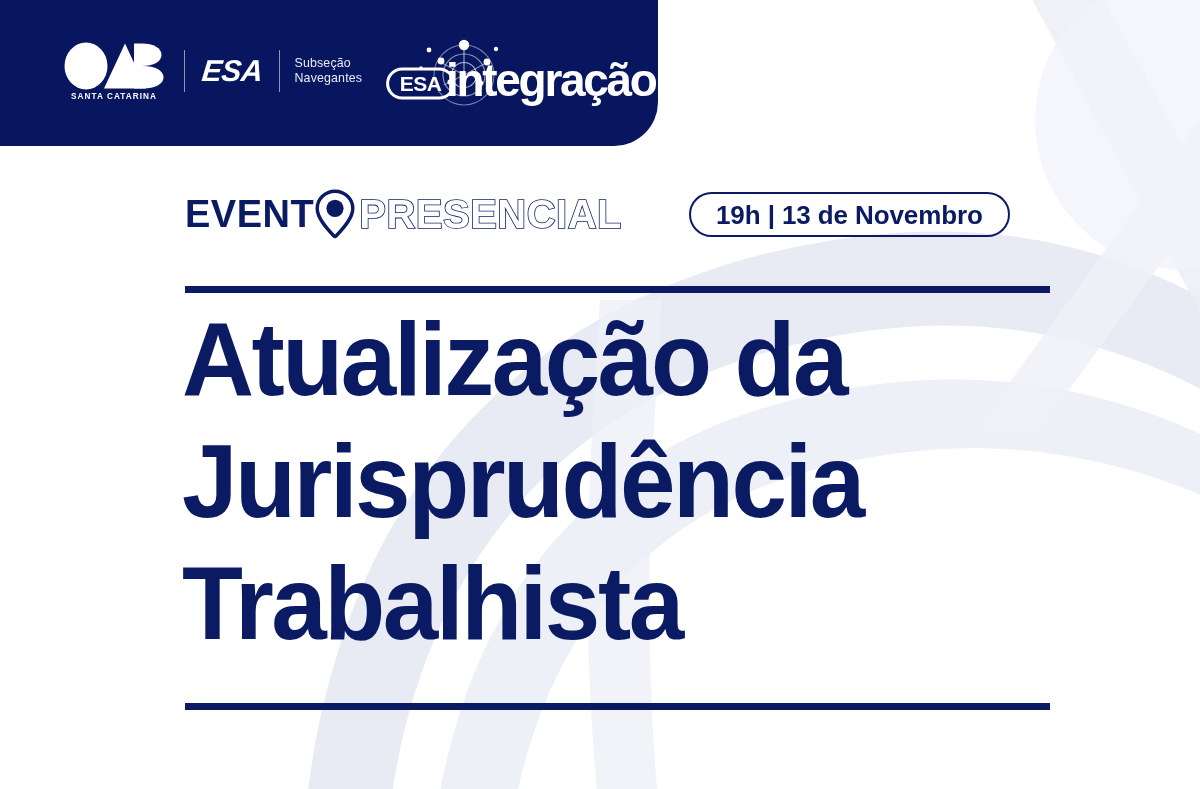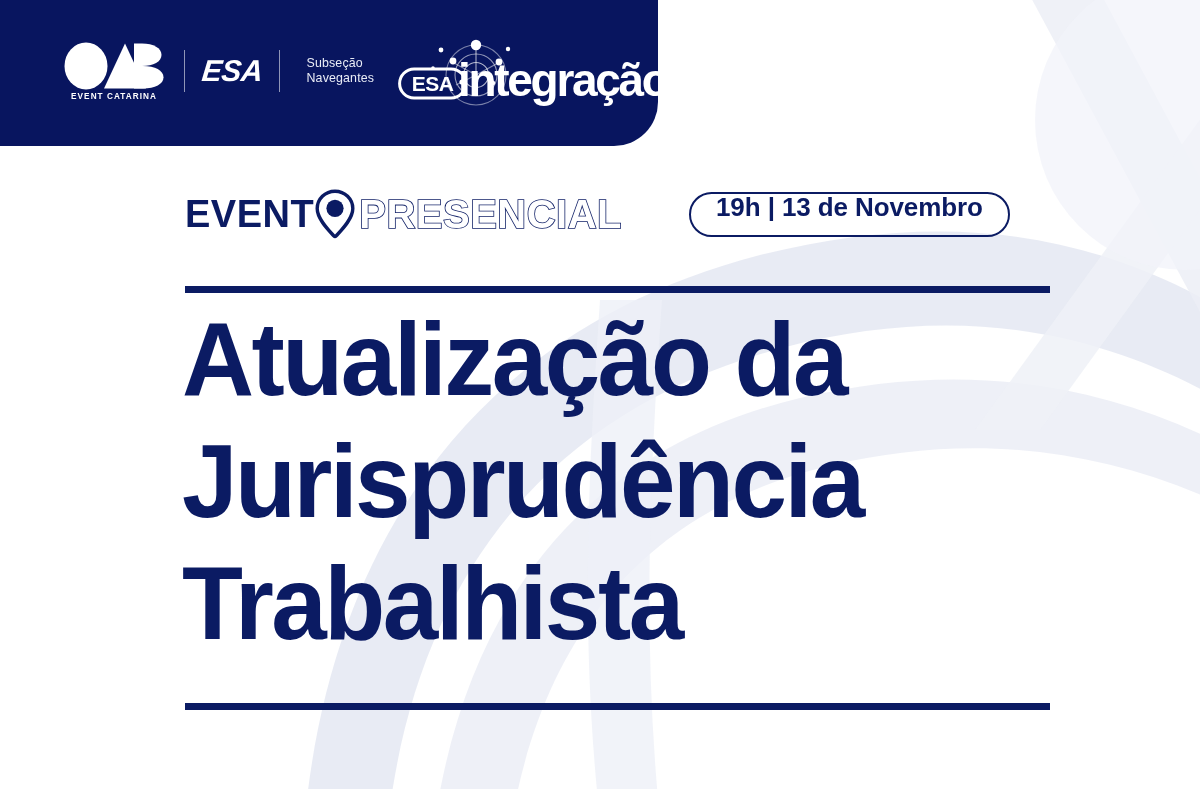--- a/index.html
+++ b/index.html
@@ -55,21 +55,21 @@
 
   #esa-word {
     font-size:30px; font-weight:bold; color:#ffffff;
     letter-spacing:-0.4px; font-style:italic;
     transform:skewX(-6deg);
   }
 
   #subsecao {
     color:#e9ecf6; font-size:12.4px;
     line-height:15.5px; font-weight:400;
-    letter-spacing:0.15px; white-space:nowrap;margin-left:12px;
+    letter-spacing:0.15px; white-space:nowrap;
   }
 
   
   #esa-integracao { position:relative; margin-left:24px; width:277px; height:76px; }
   #esa-int-svg { position:absolute; left:0; top:0; }
 
   
   #eyebrow {
     position:absolute; left:185px; top:190px;
     height:48px; display:flex; align-items:center;justify-content:flex-end;
@@ -88,21 +88,21 @@
     paint-order:stroke fill;
     margin-left:2px;
   }
 
   
   #date-pill {
     position:absolute; left:689px; top:192px;
     height:45px; padding:0 25px;
     border:2.3px solid var(--navy);
     border-radius:26px;
-    display:flex; align-items:flex-start; justify-content:center;
+    display:flex; align-items:center; justify-content:center;
     background:transparent;
   }
   #date-pill-text {
     font-size:26px; font-weight:bold;
     color:var(--navy); letter-spacing:-0.1px;
     white-space:nowrap; line-height:1;
   }
 
   
   .hrule {
@@ -164,21 +164,21 @@
       <div id="oab-logo">
         <svg class="oab-marks" width="100" height="48" viewBox="0 0 100 48" aria-hidden="true">
 
           <ellipse cx="22" cy="24" rx="21.5" ry="23.5" fill="#ffffff"></ellipse>
 
           <path d="M 61 1.5 L 82 46.5 L 40 46.5 Z" fill="#ffffff"></path>
 
           <path d="M 70 1.5 L 78 1.5 C 89.5 1.5 97.5 6.2 97.5 13 C 97.5 19.6 89.5 24 78 24 L 70 24 Z" fill="#ffffff"></path>
           <path d="M 70 24 L 79 24 C 91 24 99.5 28.6 99.5 35.2 C 99.5 42 91 46.5 79 46.5 L 70 46.5 Z" fill="#ffffff"></path>
         </svg>
-        <div id="oab-state">EVENT CATARINA</div>
+        <div id="oab-state">SANTA CATARINA</div>
       </div>
 
       <div class="vrule" id="rule-1"></div>
 
       <div id="esa-word">ESA</div>
 
       <div class="vrule" id="rule-2"></div>
 
       <div id="subsecao">
         <div>Subseção</div>

